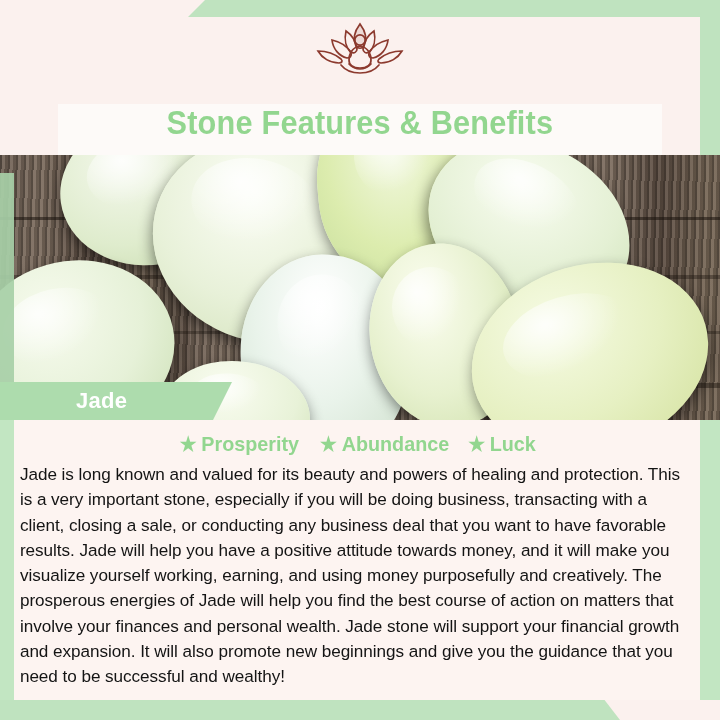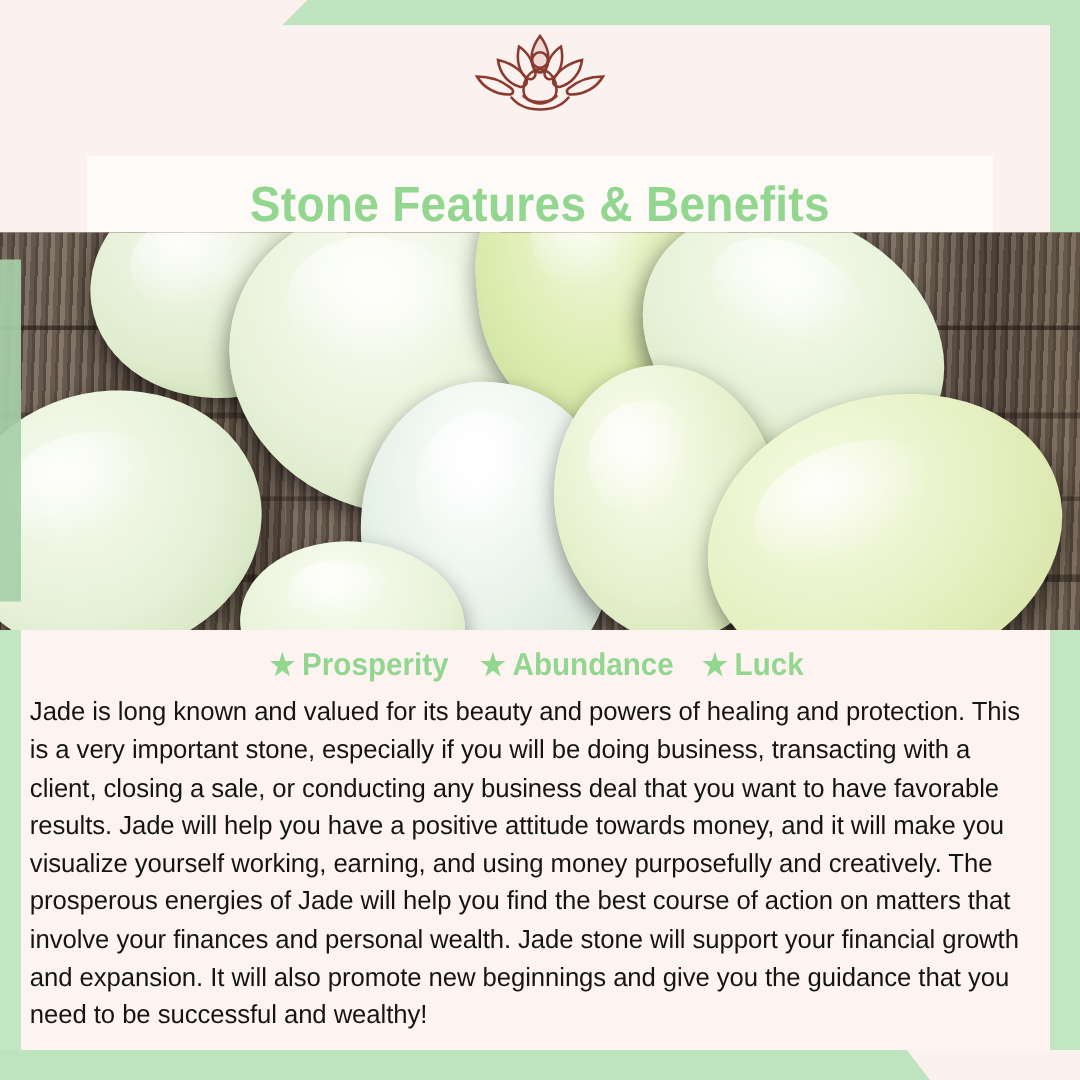--- a/index.html
+++ b/index.html
@@ -63,21 +63,21 @@
     font-weight: 400;
   }
 
   
   .title-band {
     position: absolute;
     top: 104px; left: 58px;
     width: 604px; height: 51px;
     background: #fdfaf8;
     display: flex;
-    align-items: flex-end;
+    align-items: flex-start;
     justify-content: center;
   }
   .title-text {
     font-family: "Liberation Sans Narrow", "Liberation Sans", sans-serif;
     font-size: 33px;
     font-weight: bold;
     color: #92d68f;
     letter-spacing: 0.2px;
     transform: scaleX(0.93);
   }
@@ -281,20 +281,23 @@
                   background: radial-gradient(ellipse at 42% 26%, #f9fcf0, #e8f2d8 60%, #cfe0b6 100%);
                   transform: rotate(4deg); border-radius:50%;">
         <div class="s-hi" style="left:20%;top:12%;width:50%;height:40%;"></div>
       </div>
 
       <div style="position:absolute;left:0;top:18px;width:14px;height:228px;
                   background:#a7cfa7;opacity:.92;"></div>
     </div>
   </div>
 
+  <div class="jade-band">
+    <span class="jade-text">Jade</span>
+  </div>
 
   <div class="text-frame">
     <div class="text-inner">
 
       <div class="benefits">
         <div class="benefit">
           <span class="star">★</span>
           <span>Prosperity</span>
         </div>
         <div class="benefit">

